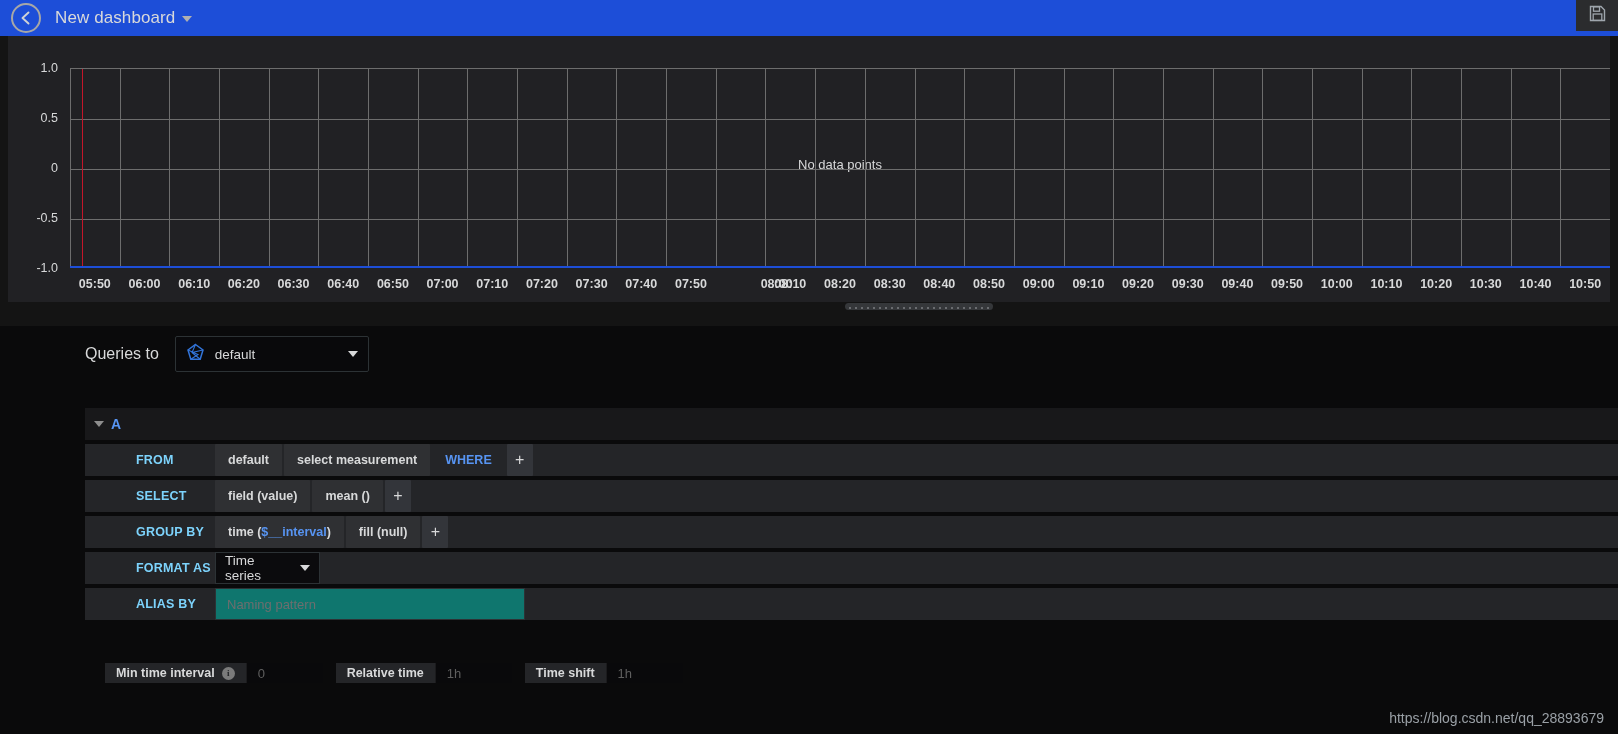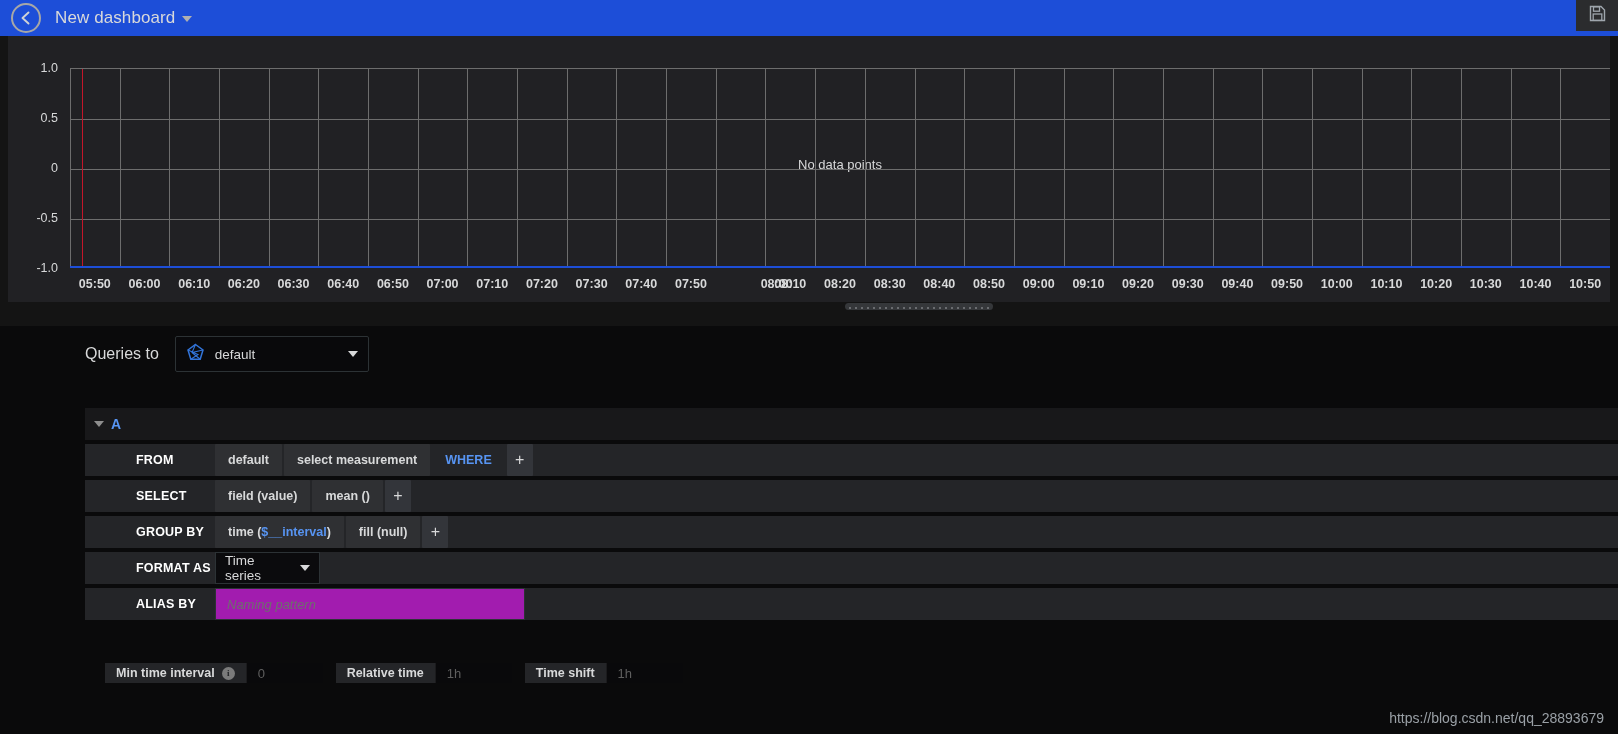--- a/index.html
+++ b/index.html
@@ -144,21 +144,21 @@
   }
   .q-letter { color: #5794f2; font-size: 14px; font-weight: bold; }
 
   .qrow {
     display: flex; align-items: stretch; height: 32px;
     margin-top: 4px; padding-left: 40px;
   }
   .qrow-bg { background: #242528; }
   .qlabel {
     width: 90px; display: flex; align-items: center; padding-left: 11px;
-    color: #ffffff; font-size: 12.5px; font-weight: bold;
+    color: #7dd3fc; font-size: 12.5px; font-weight: bold;
     letter-spacing: .2px;
     text-align: center;
   }
   .chip {
     display: flex; align-items: center; justify-content: center;
     padding: 0 13px; margin-right: 2px;
     background: #2f3033; color: #d8d9da; font-size: 12.5px; font-weight: bold;
     cursor: pointer; border-radius: 1px;
   }
   .chip.key { color: #5794f2; background: #242528; }
@@ -173,22 +173,22 @@
     background: #0b0b0d; border: 1px solid #2c3235;
     color: #d8d9da; font-size: 13.5px; cursor: pointer;
   }
   .select-box .caret {
     width: 0; height: 0; margin-left: 8px;
     border-left: 5px solid transparent; border-right: 5px solid transparent;
     border-top: 6px solid #d8d9da;
   }
   .alias-input {
     width: 310px; height: 32px; padding: 0 11px;
-    background: #a21caf; border: 1px solid #2c3235;
-    color: #d8d9da; font-size: 13px; outline: none; font-style: italic;
+    background: #0f766e; border: 1px solid #2c3235;
+    color: #d8d9da; font-size: 13px; outline: none;
   }
   .alias-input::placeholder { color: #6e6e6e; }
 
   
   .opts {
     position: absolute; left: 105px; top: 663px;
     display: flex; align-items: center;
   }
   .opt-group { display: flex; align-items: stretch; margin-right: 13px; height: 20px; justify-content: center; }
   .opt-label {

